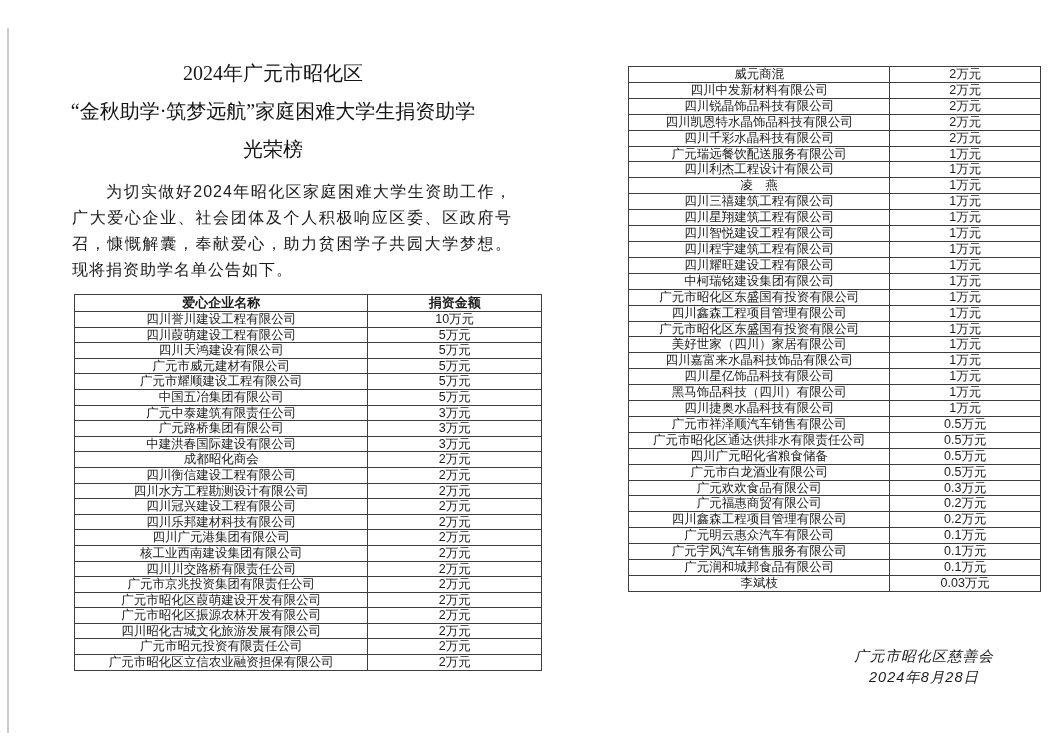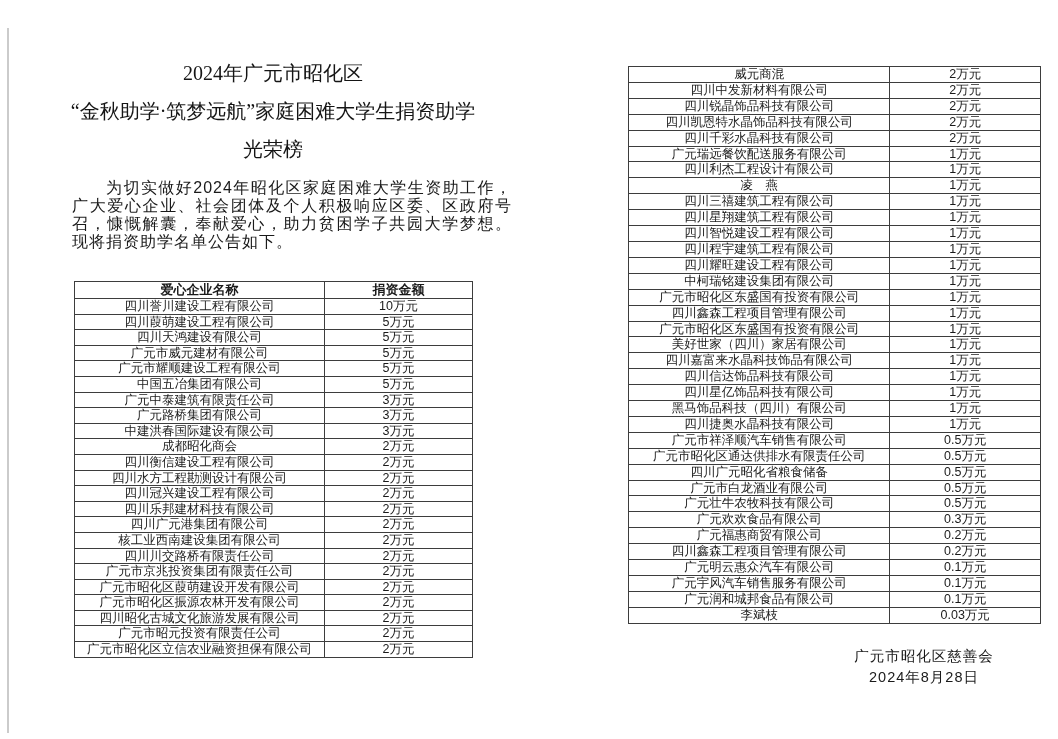--- a/index.html
+++ b/index.html
@@ -20,28 +20,28 @@
     position:absolute; left:40px; top:54px; width:466px;
     text-align:center;
     font-family:"Liberation Serif", serif;
     font-weight:normal;
     font-size:20px; line-height:38px;
     white-space:nowrap;
     color:#151515;
   }
   .intro {
     position:absolute; left:72px; top:179px; width:440px;
-    font-size:16px; line-height:18px;
+    font-size:16px; line-height:26px;
     letter-spacing:1px;
     text-align:justify;
     text-indent:34px;
     color:#1a1a1a;
   }
   .tbl-wrap { position:absolute; }
-  .tbl-left  { left:74px;  top:281px; width:397px;border-radius:19px; }
+  .tbl-left  { left:74px;  top:294px; width:468px;border-radius:19px; }
   .tbl-right { left:620px; top:66px;  width:413px;margin-left:8px; }
   table {
     border-collapse:collapse;
     width:100%;
     table-layout:fixed;
   }
   th, td {
     border:1px solid #3d3d3d;
     text-align:center;
     vertical-align:middle;
@@ -65,20 +65,21 @@
   .col-name { width:250px; }
   .tbl-left  .col-amt { width:148px; }
   .tbl-right .col-name { width:250px; }
   .tbl-right .col-amt { width:144px; }
   .signature-block {
     position:absolute; left:853px; top:646px; width:142px;
     text-align:center;
     font-size:14.5px; line-height:21px;
     letter-spacing:1px;
     color:#1a1a1a;
+    font-style:italic;
   }
 </style>
 </head>
 <body>
 
 <div class="scan-edge"></div>
 
 <div class="doc-title">
   <div>2024年广元市昭化区</div>
   <div>“金秋助学·筑梦远航”家庭困难大学生捐资助学</div>
@@ -273,24 +274,20 @@
         </tr>
         <tr>
           <td>美好世家（四川）家居有限公司</td>
           <td>1万元</td>
         </tr>
         <tr>
           <td>四川嘉富来水晶科技饰品有限公司</td>
           <td>1万元</td>
         </tr>
         <tr>
-          <td>四川信达饰品科技有限公司</td>
-          <td>1万元</td>
-        </tr>
-        <tr>
           <td>四川星亿饰品科技有限公司</td>
           <td>1万元</td>
         </tr>
         <tr>
           <td>黑马饰品科技（四川）有限公司</td>
           <td>1万元</td>
         </tr>
         <tr>
           <td>四川捷奥水晶科技有限公司</td>
           <td>1万元</td>
@@ -302,24 +299,20 @@
         <tr>
           <td>广元市昭化区通达供排水有限责任公司</td>
           <td>0.5万元</td>
         </tr>
         <tr>
           <td>四川广元昭化省粮食储备</td>
           <td>0.5万元</td>
         </tr>
         <tr>
           <td>广元市白龙酒业有限公司</td>
-          <td>0.5万元</td>
-        </tr>
-        <tr>
-          <td>广元壮牛农牧科技有限公司</td>
           <td>0.5万元</td>
         </tr>
         <tr>
           <td>广元欢欢食品有限公司</td>
           <td>0.3万元</td>
         </tr>
         <tr>
           <td>广元福惠商贸有限公司</td>
           <td>0.2万元</td>
         </tr>

